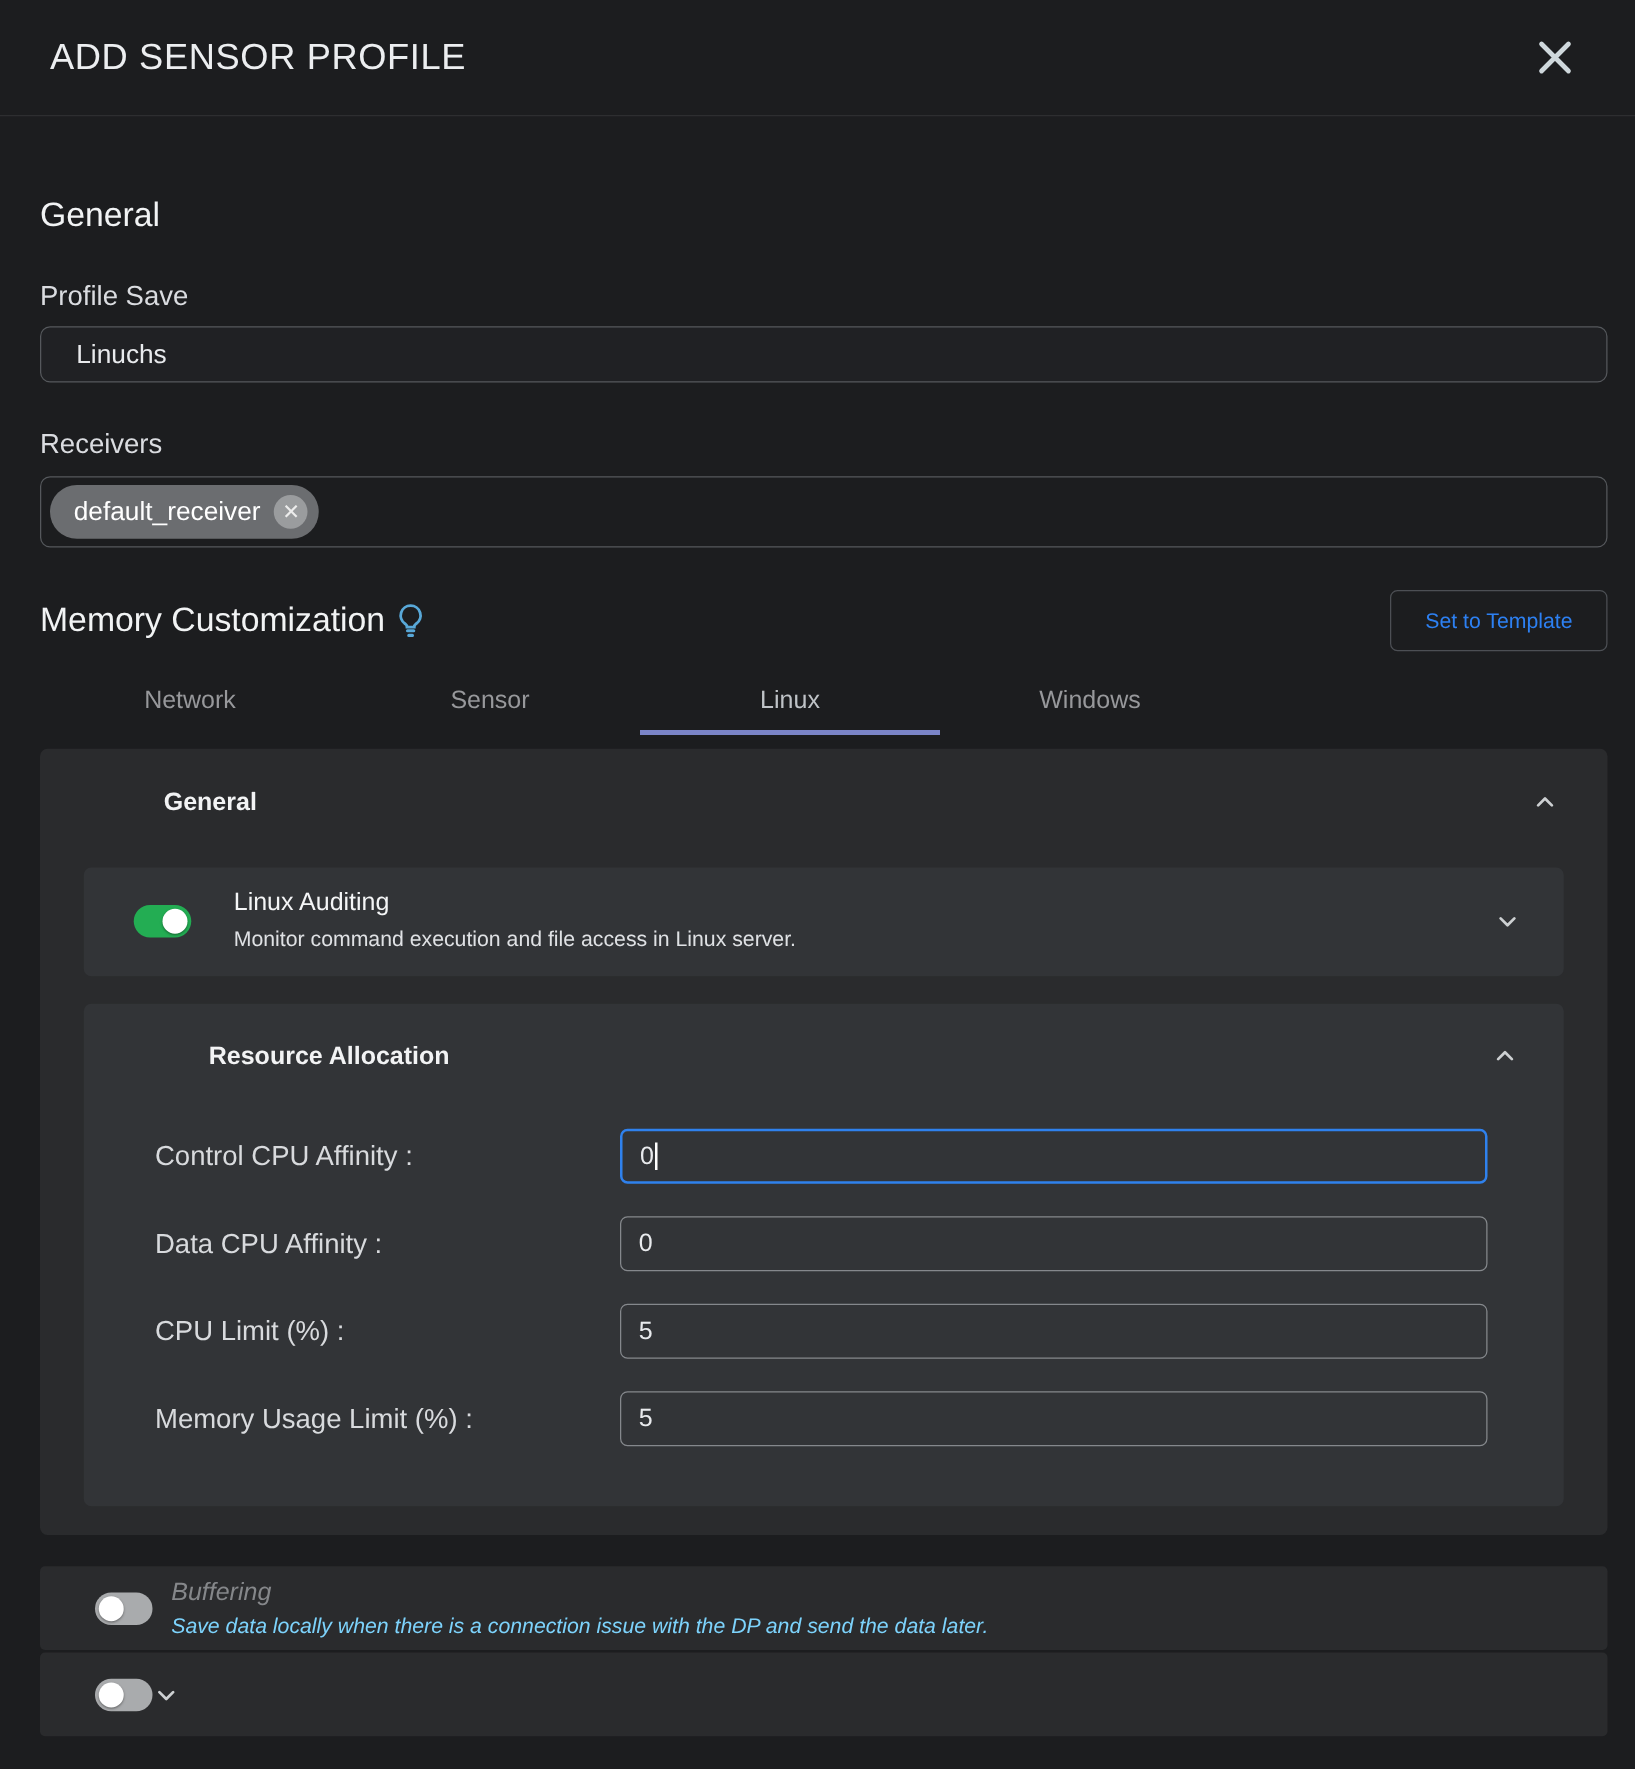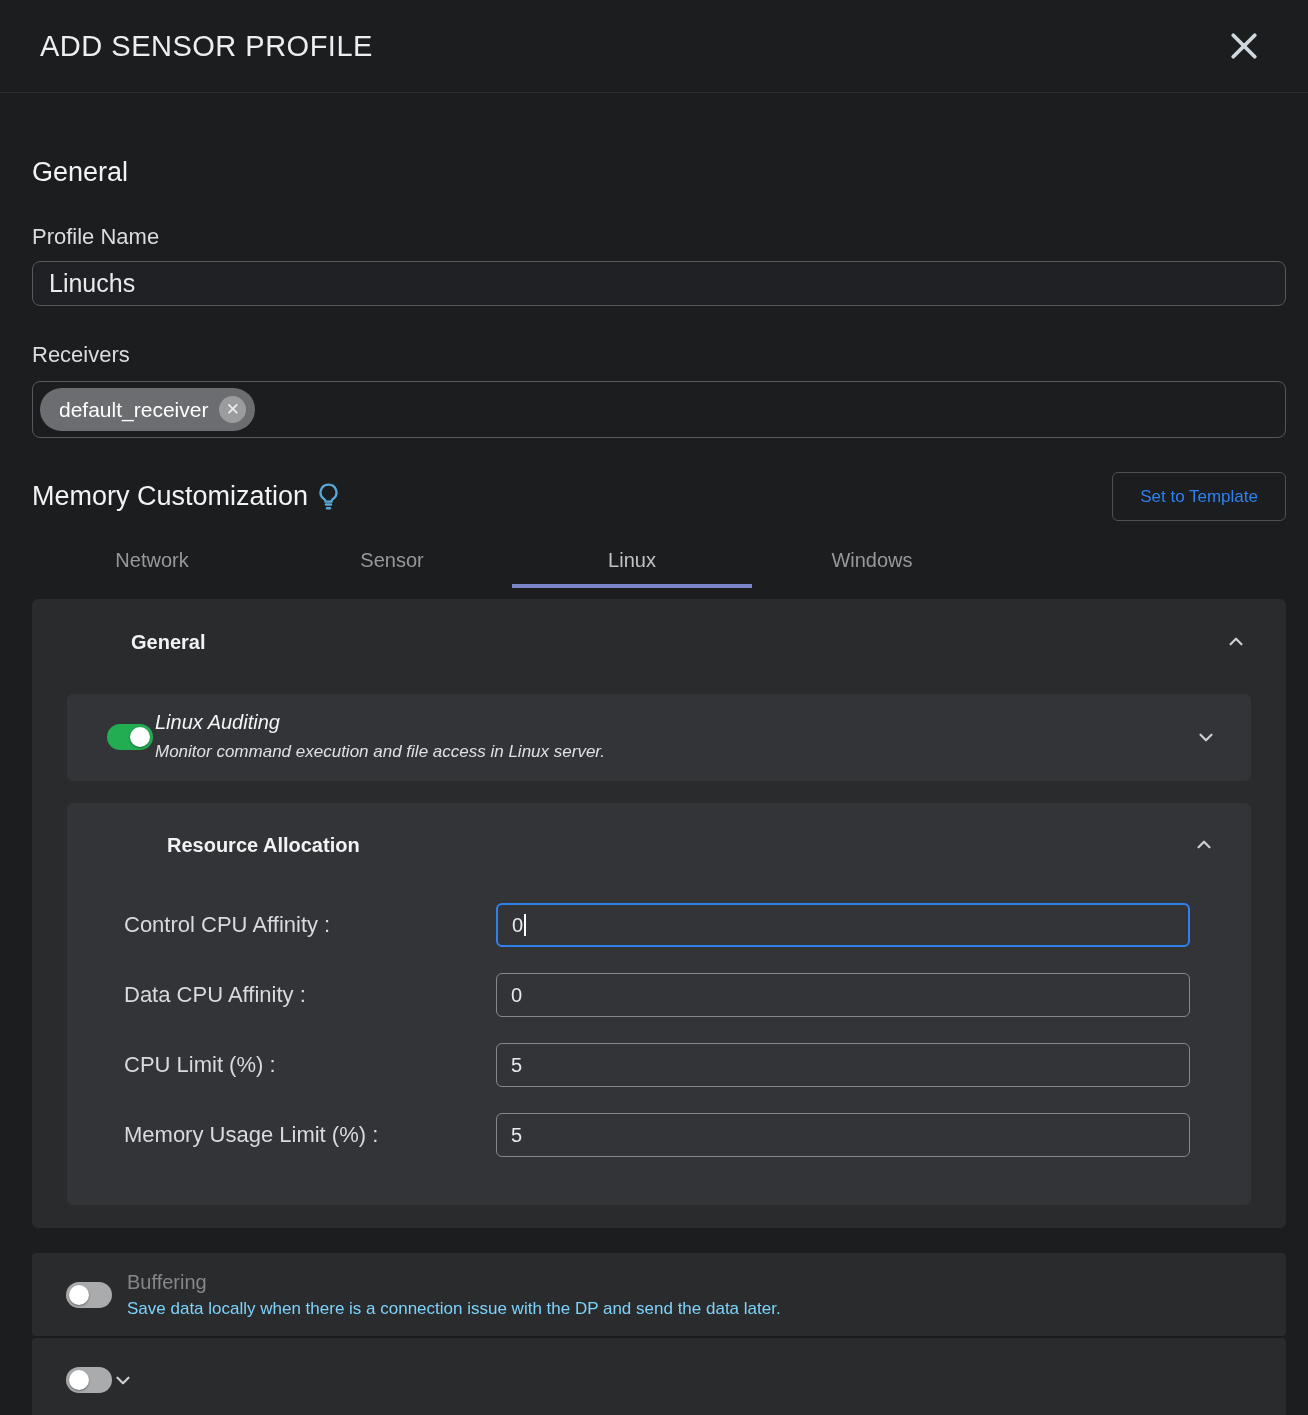--- a/index.html
+++ b/index.html
@@ -46,23 +46,23 @@
     color: #dadce0;
   }
   .text-field {
     margin-top: 11px;
     width: 100%;
     height: 45px;
     background: #202124;
     border: 1px solid #55585c;
     border-radius: 8px;
     color: #e8eaed;
-    font-size: 25px;
+    font-size: 21px;
     font-family: "Liberation Sans", sans-serif;
-    padding: 0 16px;
+    padding: 0 28px;
     outline: none;
   }
   .receivers-box {
     margin-top: 13px;
     width: 100%;
     height: 57px;
     border: 1px solid #55585c;
     border-radius: 8px;
     display: flex; align-items: center;
     padding: 0 7px;
@@ -135,21 +135,21 @@
   .sec-title { font-size: 20px; font-weight: 600; color: #f2f3f4; cursor: pointer; }
   .card {
     background: #323437;
     border-radius: 6px;
   }
   .card.auditing {
     margin-top: 23px;
     padding: 17px 34px 19px 40px;
     display: flex; align-items: center;
   }
-  .t-text { flex: 1; margin-left: 2px; font-style: italic; }
+  .t-text { flex: 1; margin-left: 34px; }
   .t-title { font-size: 20px; font-weight: 500; color: #f4f5f6; }
   .t-desc  { margin-top: 8px; font-size: 17px; color: #dfe1e4; }
   
   .toggle {
     width: 46px; height: 26px;
     border-radius: 13px;
     position: relative;
     flex: 0 0 auto;
     cursor: pointer;
   }
@@ -195,23 +195,24 @@
     background: transparent;
     cursor: text;
   }
   .f-input.focused { border: 2px solid #2f81ed; }
   .caret { display: inline-block; width: 2px; height: 22px; background: #ffffff; margin-left: 1px; }
   
   .bottom-card {
     margin-top: 25px;
     background: #2a2b2d;
     border-radius: 4px;
-    height: 83px;
-    display: flex; align-items: center;
-    padding: 0 36px 0 34px;
+    height: 67px;
+    display: flex; align-items: center;
+    padding: 0 36px 0 44px;
+    font-style: italic;
   }
   .bottom-card + .bottom-card { margin-top: 2px; }
   .b-text { flex: 1; margin-left: 15px; }
   .b-title { font-size: 20px; color: #f4f5f6; }
   .b-desc { margin-top: 5px; font-size: 17px; color: #eceef0; }
   .bottom-card.dim .b-title { color: #85878a; }
   .bottom-card.dim .b-desc  { color: #7dd3fc; }
   .fim .b-title { font-weight: 700; }
   .fim .b-desc { margin-top: 3px; }
   .chev { flex: 0 0 auto; cursor: pointer; display: flex; }
@@ -227,21 +228,21 @@
       <svg width="38" height="38" viewBox="0 0 24 24">
         <path d="M5.2 5.2 L18.8 18.8 M18.8 5.2 L5.2 18.8" stroke="#cfd8dc" stroke-width="2.4" stroke-linecap="round" fill="none"></path>
       </svg>
     </button>
   </header>
 
   <div class="content">
 
     <h2 class="h-main heading-general">General</h2>
 
-    <label class="field-label">Profile Name</label>
+    <label class="field-label">Profile Save</label>
     <input class="text-field" value="Linuchs" style="">
 
     <label class="field-label">Receivers</label>
     <div class="receivers-box">
       <div class="chip">
         <span>default_receiver</span>
         <span class="chip-x">✕</span>
       </div>
     </div>
 

